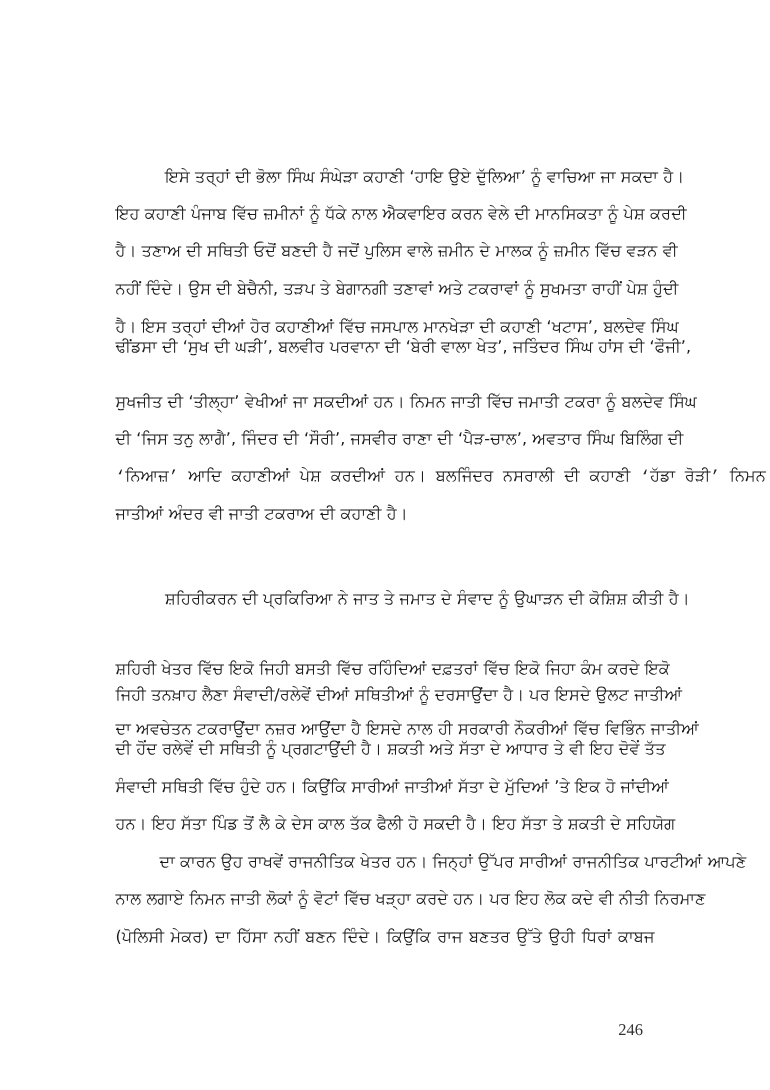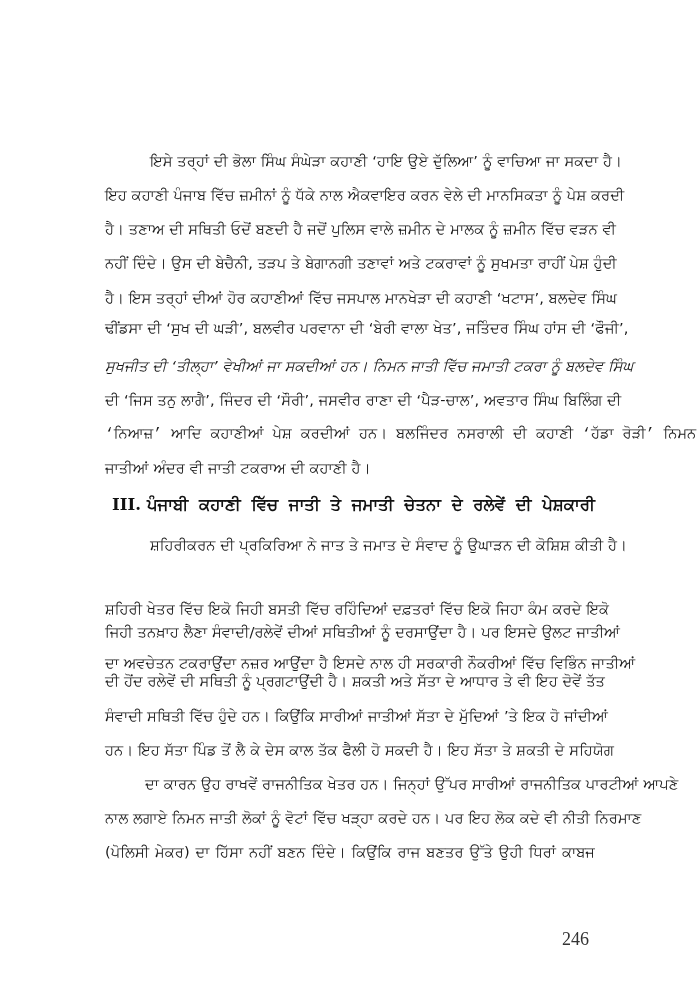--- a/index.html
+++ b/index.html
@@ -53,45 +53,42 @@
     .heading .num {
       font-family: "DejaVu Serif", "Liberation Serif", serif;
       font-weight: bold;
       margin-right: 6px;
     }
     .page-number {
       position: absolute;
       left: 562px;
       top: 929px;
       font-family: "Liberation Serif", "DejaVu Serif", serif;
-      font-size: 18px;
+      font-size: 15px;
       color: #333333;
     }
   </style>
 </head>
 <body>
 
 <div class="page">
 
   <div>
     <div class="line indent" style="top:151px;">ਇਸੇ ਤਰ੍ਹਾਂ ਦੀ ਭੋਲਾ ਸਿੰਘ ਸੰਘੇੜਾ ਕਹਾਣੀ ‘ਹਾਇ ਉਏ ਦੁੱਲਿਆ’ ਨੂੰ ਵਾਚਿਆ ਜਾ ਸਕਦਾ ਹੈ।</div>
     <div class="line" style="top:185px;">ਇਹ ਕਹਾਣੀ ਪੰਜਾਬ ਵਿੱਚ ਜ਼ਮੀਨਾਂ ਨੂੰ ਧੱਕੇ ਨਾਲ ਐਕਵਾਇਰ ਕਰਨ ਵੇਲੇ ਦੀ ਮਾਨਸਿਕਤਾ ਨੂੰ ਪੇਸ਼ ਕਰਦੀ</div>
     <div class="line" style="top:219px;">ਹੈ। ਤਣਾਅ ਦੀ ਸਥਿਤੀ ਓਦੋਂ ਬਣਦੀ ਹੈ ਜਦੋਂ ਪੁਲਿਸ ਵਾਲੇ ਜ਼ਮੀਨ ਦੇ ਮਾਲਕ ਨੂੰ ਜ਼ਮੀਨ ਵਿੱਚ ਵੜਨ ਵੀ</div>
     <div class="line" style="top:253px;">ਨਹੀਂ ਦਿੰਦੇ। ਉਸ ਦੀ ਬੇਚੈਨੀ, ਤੜਪ ਤੇ ਬੇਗਾਨਗੀ ਤਣਾਵਾਂ ਅਤੇ ਟਕਰਾਵਾਂ ਨੂੰ ਸੁਖਮਤਾ ਰਾਹੀਂ ਪੇਸ਼ ਹੁੰਦੀ</div>
     <div class="line" style="top:288px;">ਹੈ। ਇਸ ਤਰ੍ਹਾਂ ਦੀਆਂ ਹੋਰ ਕਹਾਣੀਆਂ ਵਿੱਚ ਜਸਪਾਲ ਮਾਨਖੇੜਾ ਦੀ ਕਹਾਣੀ ‘ਖਟਾਸ’, ਬਲਦੇਵ ਸਿੰਘ</div>
-    <div class="line" style="top:318px;">ਢੀਂਡਸਾ ਦੀ ‘ਸੁਖ ਦੀ ਘੜੀ’, ਬਲਵੀਰ ਪਰਵਾਨਾ ਦੀ ‘ਬੇਰੀ ਵਾਲਾ ਖੇਤ’, ਜਤਿੰਦਰ ਸਿੰਘ ਹਾਂਸ ਦੀ ‘ਫੌਜੀ’,</div>
-    <div class="line" style="top:356px;font-style:italic;">ਸੁਖਜੀਤ ਦੀ ‘ਤੀਲ੍ਹਾ’ ਵੇਖੀਆਂ ਜਾ ਸਕਦੀਆਂ ਹਨ। ਨਿਮਨ ਜਾਤੀ ਵਿੱਚ ਜਮਾਤੀ ਟਕਰਾ ਨੂੰ ਬਲਦੇਵ ਸਿੰਘ</div>
+    <div class="line" style="top:306px;">ਢੀਂਡਸਾ ਦੀ ‘ਸੁਖ ਦੀ ਘੜੀ’, ਬਲਵੀਰ ਪਰਵਾਨਾ ਦੀ ‘ਬੇਰੀ ਵਾਲਾ ਖੇਤ’, ਜਤਿੰਦਰ ਸਿੰਘ ਹਾਂਸ ਦੀ ‘ਫੌਜੀ’,</div>
+    <div class="line" style="top:356px;">ਸੁਖਜੀਤ ਦੀ ‘ਤੀਲ੍ਹਾ’ ਵੇਖੀਆਂ ਜਾ ਸਕਦੀਆਂ ਹਨ। ਨਿਮਨ ਜਾਤੀ ਵਿੱਚ ਜਮਾਤੀ ਟਕਰਾ ਨੂੰ ਬਲਦੇਵ ਸਿੰਘ</div>
     <div class="line" style="top:390px;">ਦੀ ‘ਜਿਸ ਤਨੁ ਲਾਗੈ’, ਜਿੰਦਰ ਦੀ ‘ਸੌਰੀ’, ਜਸਵੀਰ ਰਾਣਾ ਦੀ ‘ਪੈੜ-ਚਾਲ’, ਅਵਤਾਰ ਸਿੰਘ ਬਿਲਿੰਗ ਦੀ</div>
     <div class="line" style="top:424px;font-family:Liberation Mono, monospace;">‘ਨਿਆਜ਼’ ਆਦਿ ਕਹਾਣੀਆਂ ਪੇਸ਼ ਕਰਦੀਆਂ ਹਨ। ਬਲਜਿੰਦਰ ਨਸਰਾਲੀ ਦੀ ਕਹਾਣੀ ‘ਹੱਡਾ ਰੋੜੀ’ ਨਿਮਨ</div>
     <div class="line last" style="top:458px;">ਜਾਤੀਆਂ ਅੰਦਰ ਵੀ ਜਾਤੀ ਟਕਰਾਅ ਦੀ ਕਹਾਣੀ ਹੈ।</div>
   </div>
 
-  <div class="heading" style="top:494px;">
-    <span class="num">III.</span><span>ਪੰਜਾਬੀ ਕਹਾਣੀ ਵਿੱਚ ਜਾਤੀ ਤੇ ਜਮਾਤੀ ਚੇਤਨਾ ਦੇ ਰਲੇਵੇਂ ਦੀ ਪੇਸ਼ਕਾਰੀ</span>
-  </div>
 
   <div>
     <div class="line indent" style="top:535px;">ਸ਼ਹਿਰੀਕਰਨ ਦੀ ਪ੍ਰਕਿਰਿਆ ਨੇ ਜਾਤ ਤੇ ਜਮਾਤ ਦੇ ਸੰਵਾਦ ਨੂੰ ਉਘਾੜਨ ਦੀ ਕੋਸ਼ਿਸ਼ ਕੀਤੀ ਹੈ।</div>
     <div class="line" style="top:599px;">ਸ਼ਹਿਰੀ ਖੇਤਰ ਵਿੱਚ ਇਕੋ ਜਿਹੀ ਬਸਤੀ ਵਿੱਚ ਰਹਿੰਦਿਆਂ ਦਫ਼ਤਰਾਂ ਵਿੱਚ ਇਕੋ ਜਿਹਾ ਕੰਮ ਕਰਦੇ ਇਕੋ</div>
     <div class="line" style="top:588px;margin-top:34px;">ਜਿਹੀ ਤਨਖ਼ਾਹ ਲੈਣਾ ਸੰਵਾਦੀ/ਰਲੇਵੇਂ ਦੀਆਂ ਸਥਿਤੀਆਂ ਨੂੰ ਦਰਸਾਉਂਦਾ ਹੈ। ਪਰ ਇਸਦੇ ਉਲਟ ਜਾਤੀਆਂ</div>
     <div class="line" style="top:653px;">ਦਾ ਅਵਚੇਤਨ ਟਕਰਾਉਂਦਾ ਨਜ਼ਰ ਆਉਂਦਾ ਹੈ ਇਸਦੇ ਨਾਲ ਹੀ ਸਰਕਾਰੀ ਨੌਕਰੀਆਂ ਵਿੱਚ ਵਿਭਿੰਨ ਜਾਤੀਆਂ</div>
     <div class="line" style="top:671px;">ਦੀ ਹੋਂਦ ਰਲੇਵੇਂ ਦੀ ਸਥਿਤੀ ਨੂੰ ਪ੍ਰਗਟਾਉਂਦੀ ਹੈ। ਸ਼ਕਤੀ ਅਤੇ ਸੱਤਾ ਦੇ ਆਧਾਰ ਤੇ ਵੀ ਇਹ ਦੋਵੇਂ ਤੱਤ</div>
     <div class="line" style="top:706px;">ਸੰਵਾਦੀ ਸਥਿਤੀ ਵਿੱਚ ਹੁੰਦੇ ਹਨ। ਕਿਉਂਕਿ ਸਾਰੀਆਂ ਜਾਤੀਆਂ ਸੱਤਾ ਦੇ ਮੁੱਦਿਆਂ ’ਤੇ ਇਕ ਹੋ ਜਾਂਦੀਆਂ</div>
     <div class="line" style="top:740px;">ਹਨ। ਇਹ ਸੱਤਾ ਪਿੰਡ ਤੋਂ ਲੈ ਕੇ ਦੇਸ ਕਾਲ ਤੱਕ ਫੈਲੀ ਹੋ ਸਕਦੀ ਹੈ। ਇਹ ਸੱਤਾ ਤੇ ਸ਼ਕਤੀ ਦੇ ਸਹਿਯੋਗ</div>
     <div class="line" style="top:774px;margin-left:40px;">ਦਾ ਕਾਰਨ ਉਹ ਰਾਖਵੇਂ ਰਾਜਨੀਤਿਕ ਖੇਤਰ ਹਨ। ਜਿਨ੍ਹਾਂ ਉੱਪਰ ਸਾਰੀਆਂ ਰਾਜਨੀਤਿਕ ਪਾਰਟੀਆਂ ਆਪਣੇ</div>

